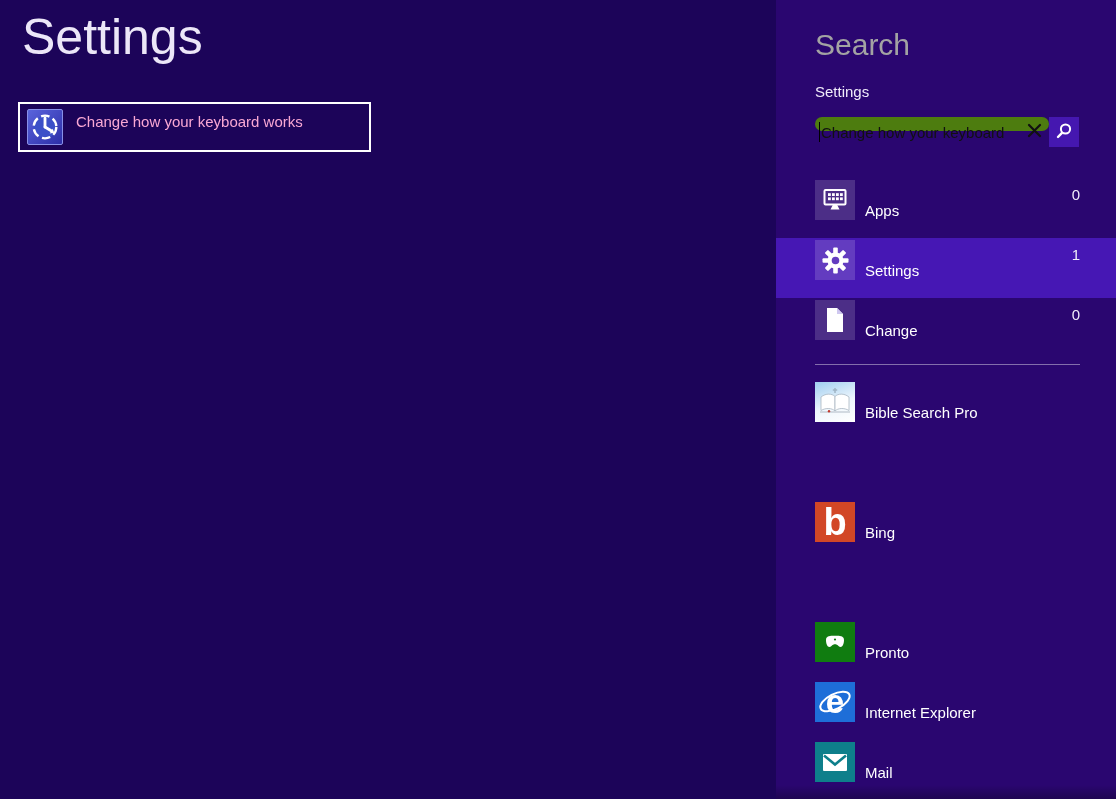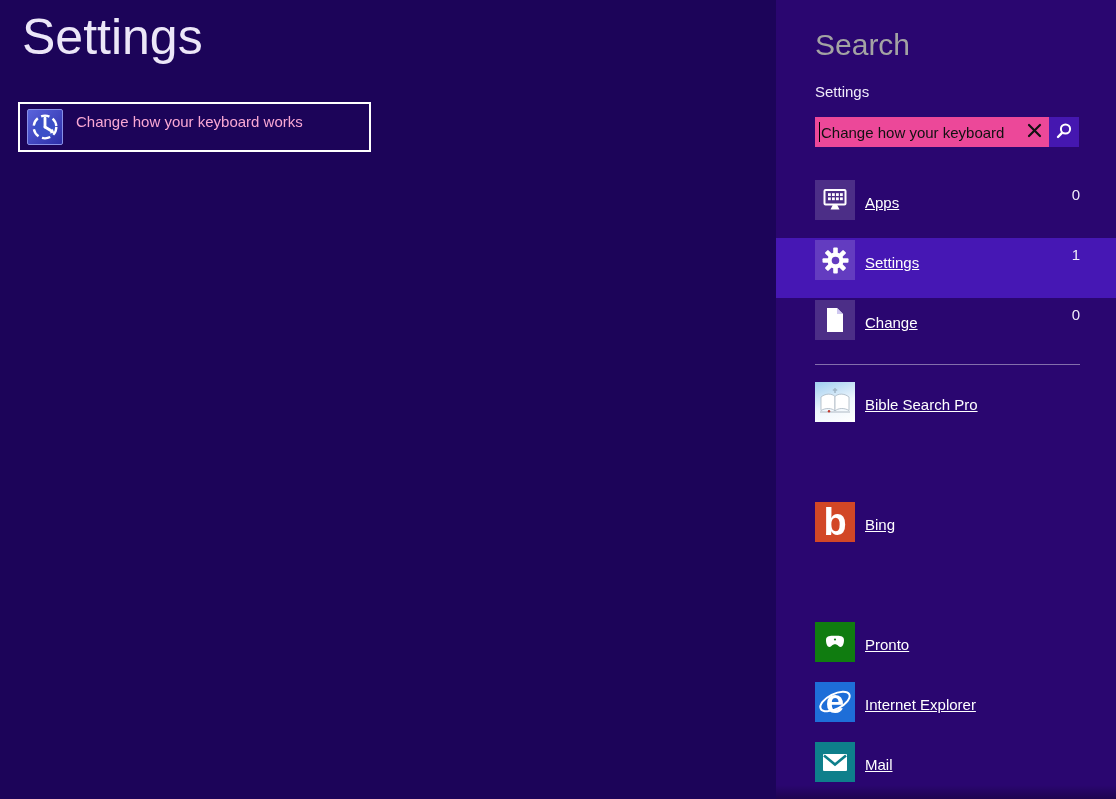--- a/index.html
+++ b/index.html
@@ -46,21 +46,21 @@
     font-size: 30px; font-weight: 400; color: #a3a3a3;
   }
   .scope-label {
     position: absolute; left: 39px; top: 83px;
     font-size: 15px; font-weight: 400; color: #f0ecfa;
   }
   .search-row {
     position: absolute; left: 39px; top: 117px; width: 264px; height: 30px;
     display: flex;
   }
-  .search-field { position: relative; width: 234px; height: 30px; background: #ec4899; }
+  .search-field { position: relative; width: 234px; height: 14px; background: #4d7c0f; border-radius: 10px; }
   .search-input {
     width: 100%; height: 30px; border: none; outline: none; background: transparent;
     font-family: "Liberation Sans", sans-serif; font-size: 15px; color: #111111;
     padding: 0 30px 0 6px;
   }
   .caret { position: absolute; left: 4px; top: 5px; width: 1px; height: 20px; background: #000; }
   .clear-btn {
     position: absolute; right: 0; top: 0; width: 30px; height: 30px;
     display: flex; align-items: center; justify-content: center;
     background: transparent; border: none; cursor: pointer;
@@ -72,21 +72,21 @@
 
   
   .row {
     position: absolute; left: 0; width: 340px; height: 60px;
     display: flex; align-items: flex-start; cursor: pointer;
   }
   .row .tile {
     margin-left: 39px; margin-top: 2px; width: 40px; height: 40px; flex: 0 0 40px;
     display: flex; align-items: center; justify-content: center; position: relative;
   }
-  .row .row-label { margin-left: 10px; margin-top: 16px; font-size: 15px; color: #ffffff; text-decoration: underline; }
+  .row .row-label { margin-left: 10px; margin-top: 24px; font-size: 15px; color: #ffffff; }
   .row .row-count { margin-left: auto; margin-right: 36px; margin-top: 8px; font-size: 15px; color: #f0ecfa; }
   .row.selected { background: #4617b4; }
   .cat-tile { background: rgba(255,255,255,0.16); }
 
   .divider {
     position: absolute; left: 39px; top: 364px; width: 265px; height: 1px;
     background: rgba(255,255,255,0.42);
   }
 
   

